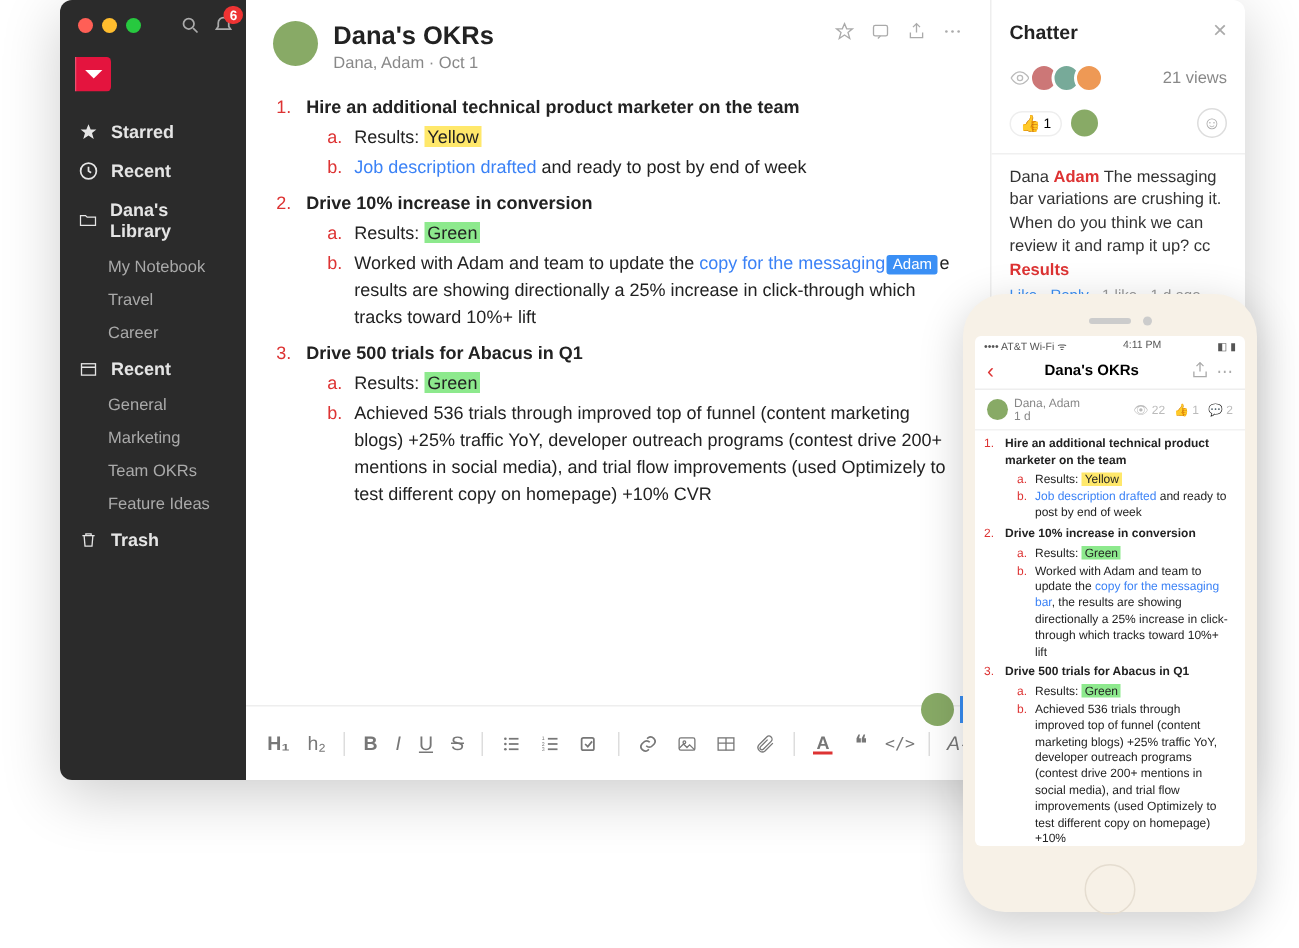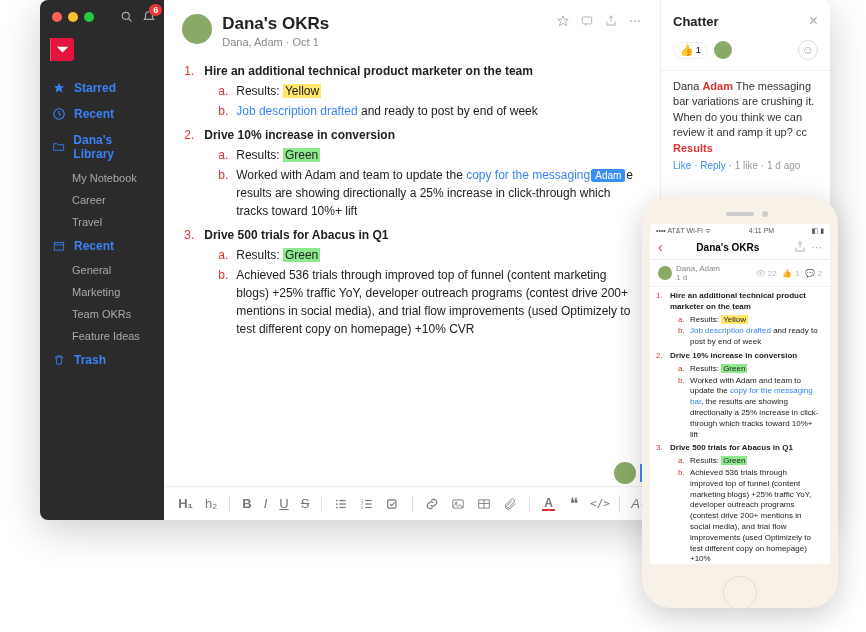--- a/index.html
+++ b/index.html
@@ -12,21 +12,21 @@
 .sidebar { width: 136px; background: #2b2b2b; color: #e5e5e5; display: flex; flex-direction: column; font-size: 12px; }
 .traffic { display:flex; gap:6px; padding: 10px 0 8px 12px; align-items:center; }
 .tl { width:10px; height:10px; border-radius:50%; }
 .tl.r{background:#ff5f56;} .tl.y{background:#ffbd2e;} .tl.g{background:#27c93f;}
 .topicons { display:flex; gap:8px; margin-left:auto; margin-right:8px; align-items:center; color:#aaa; position:relative;}
 .badge { position:absolute; top:-6px; right:-6px; background:#e33; color:#fff; font-size:9px; border-radius:8px; padding:1px 4px; font-weight:bold;}
 .addnote-row { display:flex; padding: 6px 10px 10px; gap:0; }
 .addnote { flex:1; background:#e4143e; color:#fff; border:none; font-size:12px; font-weight:bold; padding:7px 4px; border-radius:3px 0 0 3px; }
 .addnote-caret { width:24px; background:#e4143e; border:none; border-left:1px solid rgba(255,255,255,0.25); color:#fff; border-radius:0 3px 3px 0; display:flex; align-items:center; justify-content:center; }
 .nav { padding: 4px 0; }
-.nav-item { display:flex; align-items:center; gap:8px; padding:6px 12px; color:#3b82f6; cursor:pointer; }
+.nav-item { display:flex; align-items:center; gap:8px; padding:6px 12px; color:#e5e5e5; cursor:pointer; }
 .nav-item.bold { font-weight:bold; }
 .nav-sub { padding:5px 12px 5px 32px; color:#aaa; font-size:11px; cursor:pointer; }
 .sidebar-footer { margin-top:auto; padding:10px 12px; display:flex; align-items:center; gap:8px; border-top:1px solid #3a3a3a; }
 .avatar { width:22px; height:22px; border-radius:50%; background:#8a6; display:inline-block; }
 .icon { width:14px; height:14px; display:inline-flex; align-items:center; justify-content:center; }
 
 
 .main { flex:1; display:flex; flex-direction:column; background:#fff; position:relative; }
 .doc-head { display:flex; align-items:flex-start; padding:14px 18px 10px 18px; gap:10px; }
 .doc-avatar { width:30px; height:30px; border-radius:50%; background:#8a6; }
@@ -44,21 +44,21 @@
 ol.sub > li > .let { position:absolute; left:0; color:#d33; }
 .hl-y { background:#ffe86b; padding:0 2px; }
 .hl-g { background:#8de98d; padding:0 2px; }
 .red { color:#3b82f6; }
 .tag { background:#3a8ff5; color:#fff; font-size:10px; padding:1px 4px; border-radius:2px; margin:0 1px; }
 
 .presence { position:absolute; bottom:36px; right:18px; display:flex; align-items:center; gap:4px;}
 .presence .avatar { width:22px; height:22px; }
 .cursor-bar { width:2px; height:18px; background:#3a8ff5; }
 
-.toolbar { height:34px; border-top:1px solid #eee; display:flex; align-items:center; gap:12px; padding:0 14px; color:#777; font-size:13px; }
+.toolbar { height:50px; border-top:1px solid #eee; display:flex; align-items:center; gap:12px; padding:0 14px; color:#777; font-size:13px; }
 .toolbar .sep { width:1px; height:16px; background:#ddd; }
 .tb { cursor:pointer; }
 
 
 .chatter { width:186px; border-left:1px solid #eee; display:flex; flex-direction:column; }
 .chatter-head { display:flex; align-items:center; padding:12px 12px 6px; }
 .chatter-head h4 { font-size:13px; font-weight:bold; color:#222; }
 .close { margin-left:auto; color:#aaa; font-size:16px; cursor:pointer; }
 .viewers { display:flex; align-items:center; gap:4px; padding:6px 12px; }
 .viewers .cluster { display:flex; }
@@ -148,22 +148,22 @@
         </div>
         <div class="nav-item bold">
           <span class="icon">
             <svg viewBox="0 0 24 24" fill="none" stroke="currentColor" stroke-width="1.5">
               <path d="M3 6h6l2 2h10v10H3z"></path>
             </svg>
           </span>
           <span>Dana's Library</span>
         </div>
         <div class="nav-sub">My Notebook</div>
+        <div class="nav-sub">Travel</div>
         <div class="nav-sub">Career</div>
-        <div class="nav-sub">Travel</div>
         <div class="nav-item bold">
           <span class="icon">
             <svg viewBox="0 0 24 24" fill="none" stroke="currentColor" stroke-width="1.5">
               <rect x="4" y="6" width="16" height="13"></rect>
               <path d="M4 10h16"></path>
             </svg>
           </span>
           <span>Recent</span>
         </div>
         <div class="nav-sub">General</div>
@@ -303,20 +303,34 @@
       <span class="sep"></span>
       <span class="icon tb" style="font-style:italic;">A<sub style="font-size:8px;">✕</sub></span>
     </div>
   </div>
 
   <div class="chatter">
     <div class="chatter-head">
       <h4>Chatter</h4>
       <span class="close">×</span>
     </div>
+    <div class="viewers">
+      <span class="icon" style="color:#bbb;">
+          <svg viewBox="0 0 24 24" fill="none" stroke="currentColor" stroke-width="1.5">
+            <path d="M2 12s3.5-7 10-7 10 7 10 7-3.5 7-10 7S2 12 2 12z"></path>
+            <circle cx="12" cy="12" r="3"></circle>
+          </svg>
+        </span>
+      <div class="cluster">
+        <span class="avatar" style="background:#c77;"></span>
+        <span class="avatar" style="background:#7a9;"></span>
+        <span class="avatar" style="background:#e95;"></span>
+      </div>
+      <span class="views">21 views</span>
+    </div>
     <div class="reactions">
       <div class="react">
         <span>👍</span>
         <sup>1</sup>
       </div>
       <span class="avatar" style="width:18px;height:18px;"></span>
       <span class="emoji-add">☺</span>
     </div>
     <div class="comment">
       <span class="author">Dana </span><span class="mention">Adam</span><span> The messaging bar variations are crushing it. When do you think we can review it and ramp it up? cc </span><span class="mention">Results</span>

